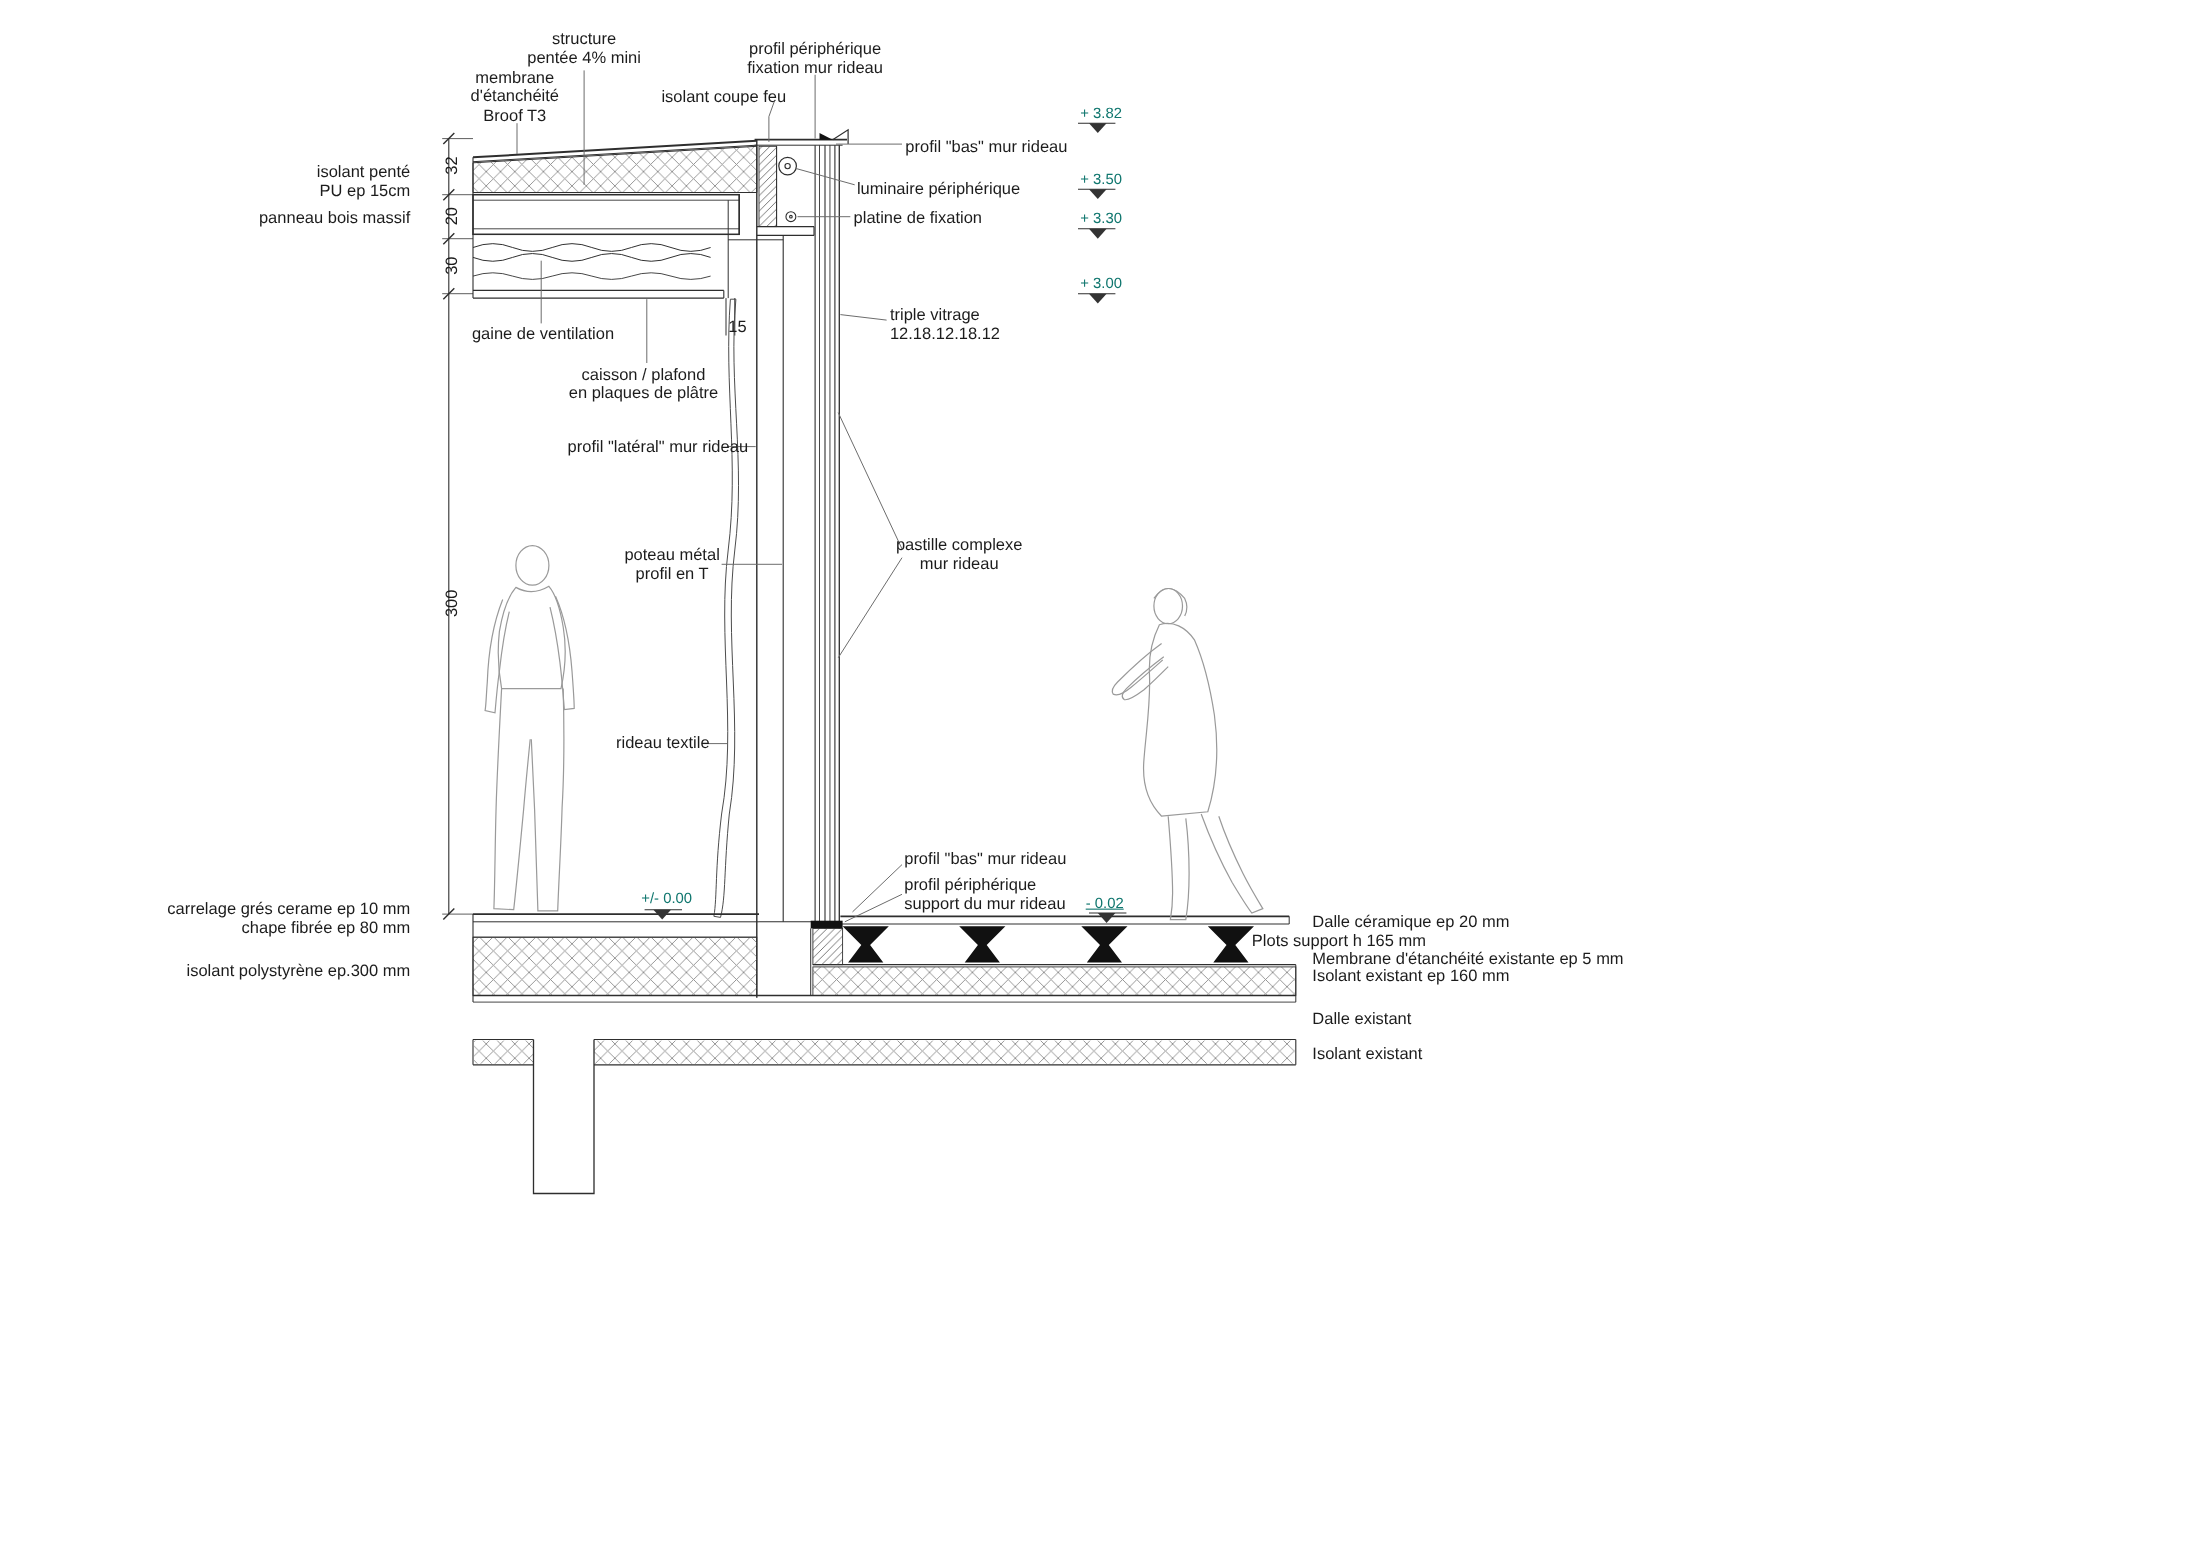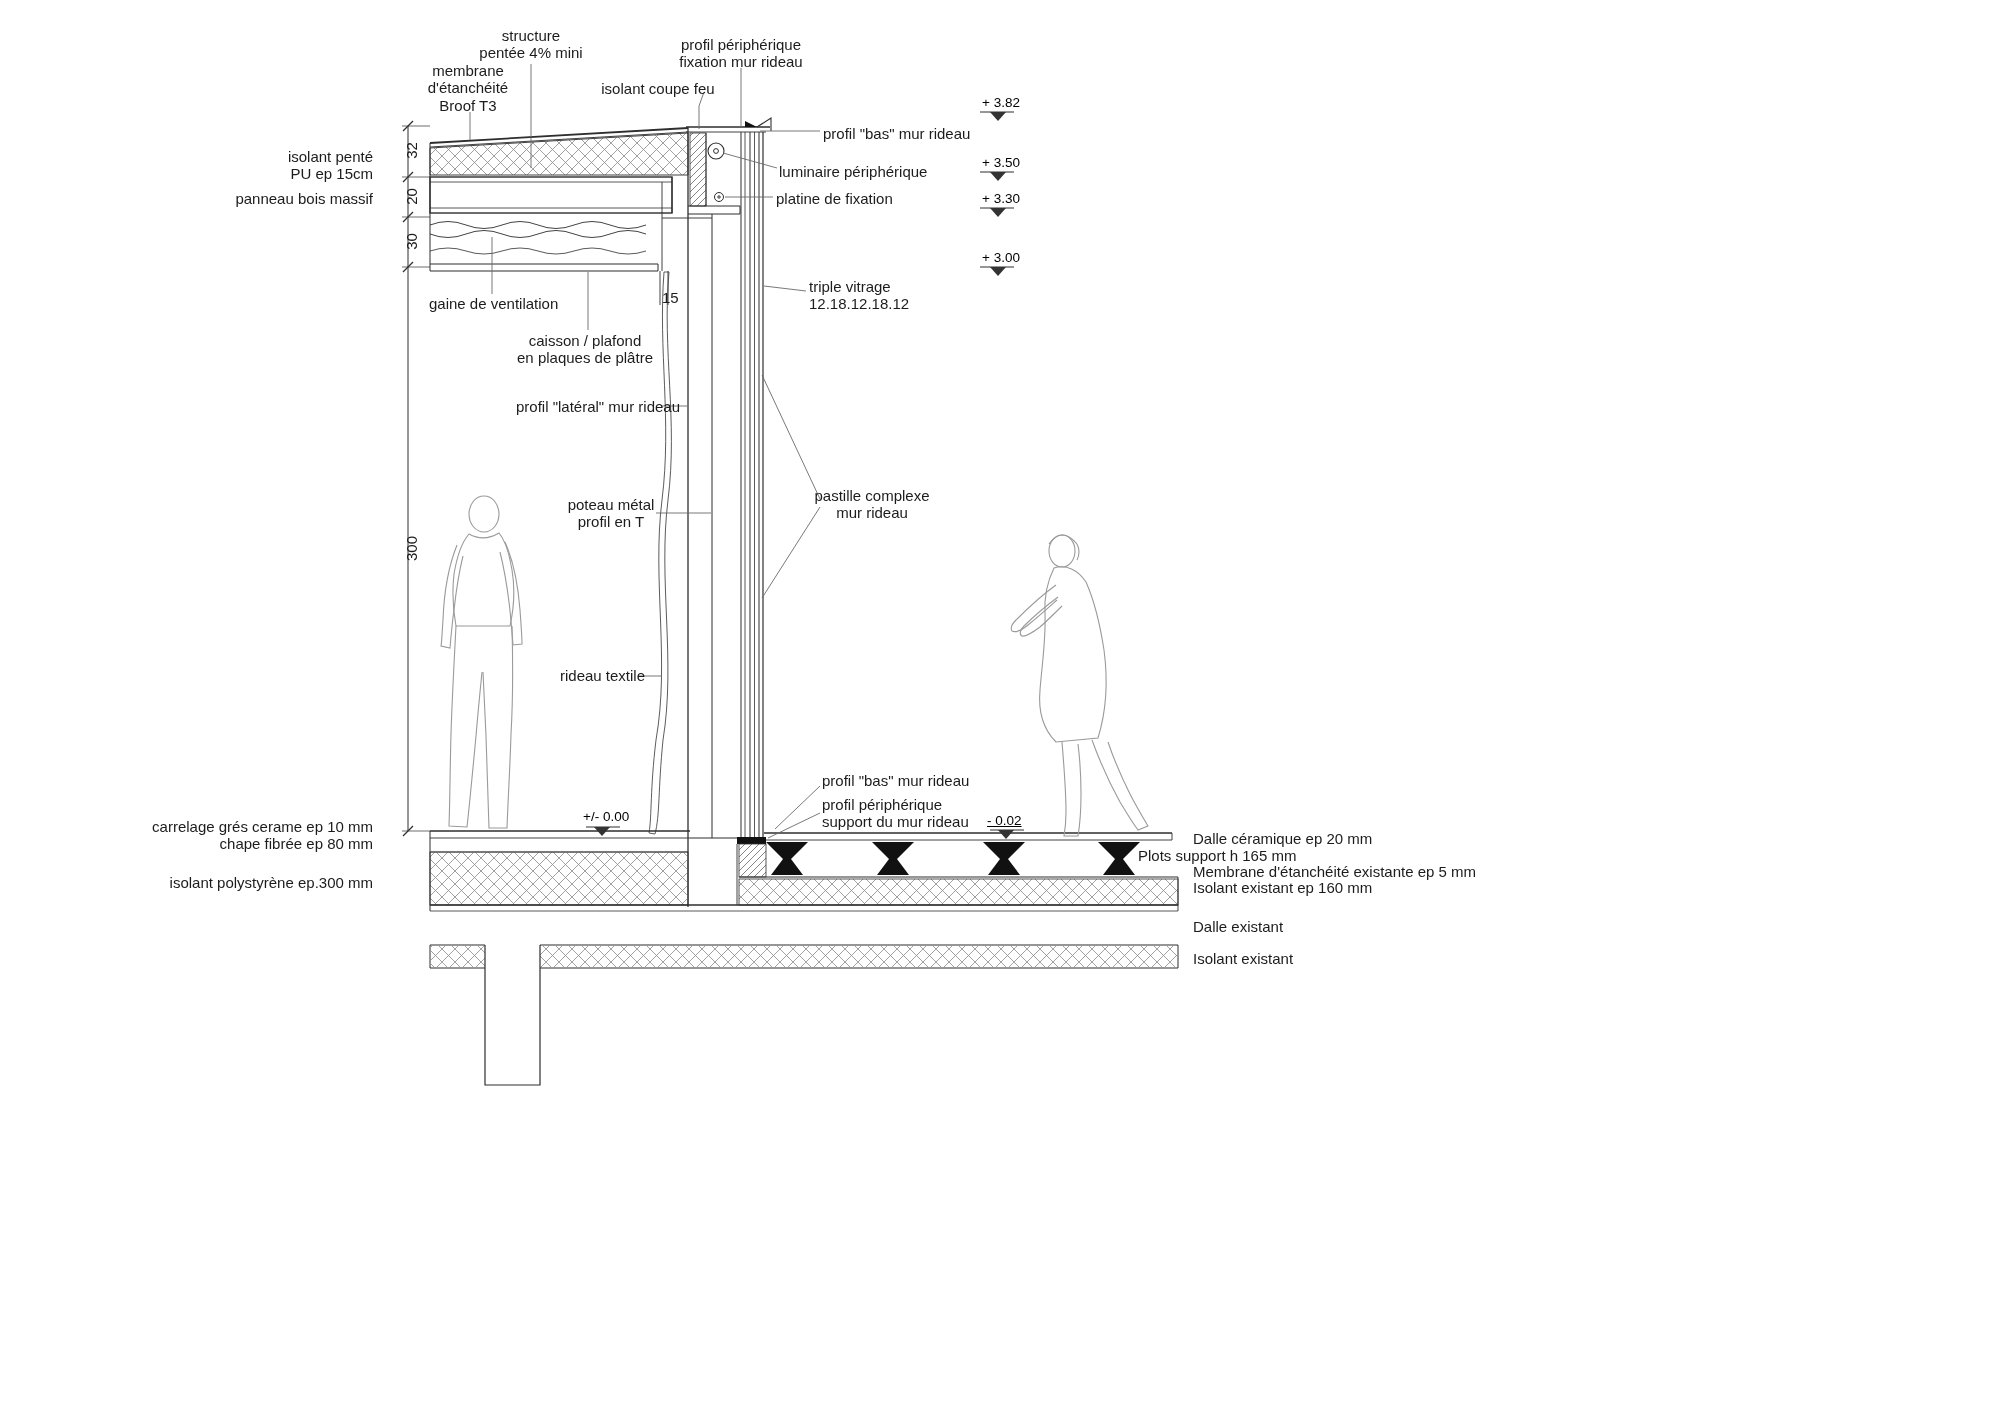--- a/index.html
+++ b/index.html
@@ -5,21 +5,21 @@
   * { margin:0; padding:0; box-sizing:border-box; }
   html,body { background:#fff; }
   body { font-family:"Liberation Sans", sans-serif; }
   #canvas { position:relative; width:2000px; height:1222px; background:#fff; overflow:hidden; }
   #linework { position:absolute; left:0; top:0; }
   .lbl { position:absolute; font-size:15px; color:#1c1c1c; white-space:pre-line; line-height:1.15; }
   .c   { transform:translateX(-50%); text-align:center; }
   .r   { text-align:right; }
   .dim { position:absolute; width:44px; text-align:center; font-size:15px; color:#1c1c1c;
          transform:rotate(-90deg); transform-origin:center; }
-  .lvl { position:absolute; font-size:13.5px; color:#000000; white-space:pre; }
+  .lvl { position:absolute; font-size:13.5px; color:#0f766e; white-space:pre; }
 </style>
 </head>
 <body>
 
 <div id="canvas">
 
 <svg id="linework" width="2000" height="1414" viewBox="0 0 2000 1414">
   <defs>
     <pattern id="insul" width="13" height="13" patternUnits="userSpaceOnUse">
       <path d="M0,0 L13,13 M-3,10 L3,16 M10,-3 L16,3" stroke="#8a8a8a" stroke-width="0.8" fill="none"></path>

